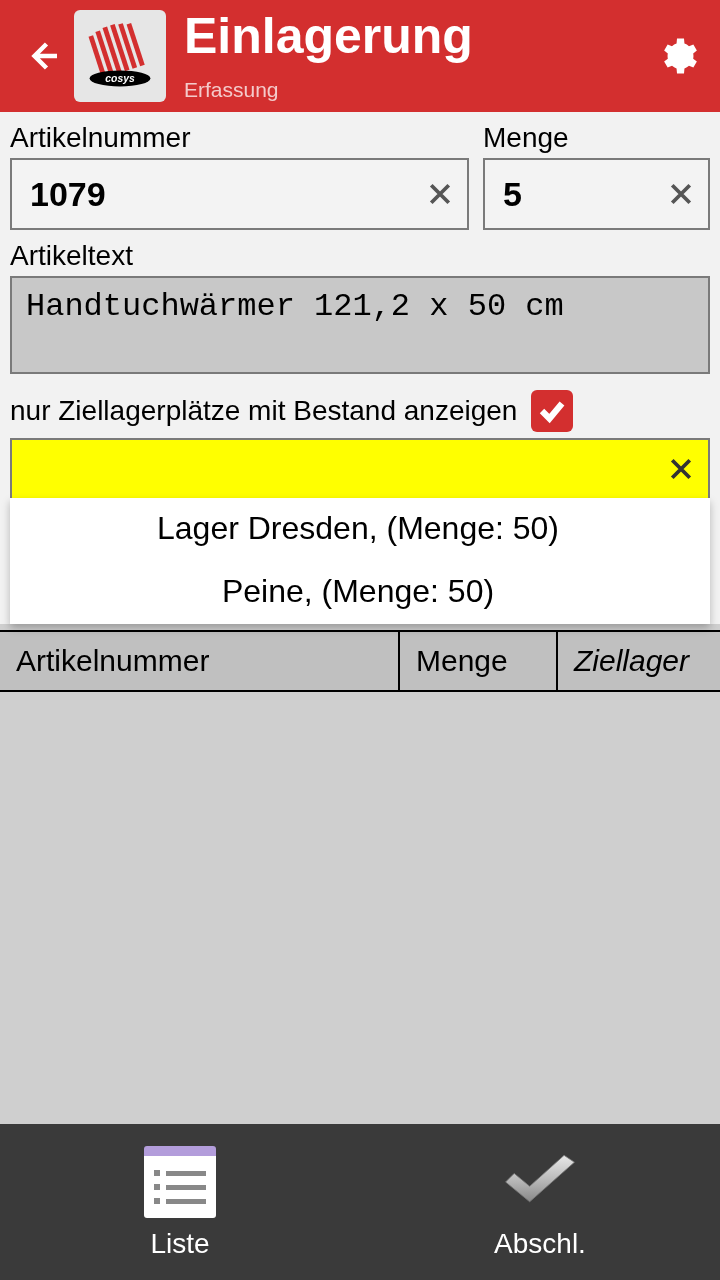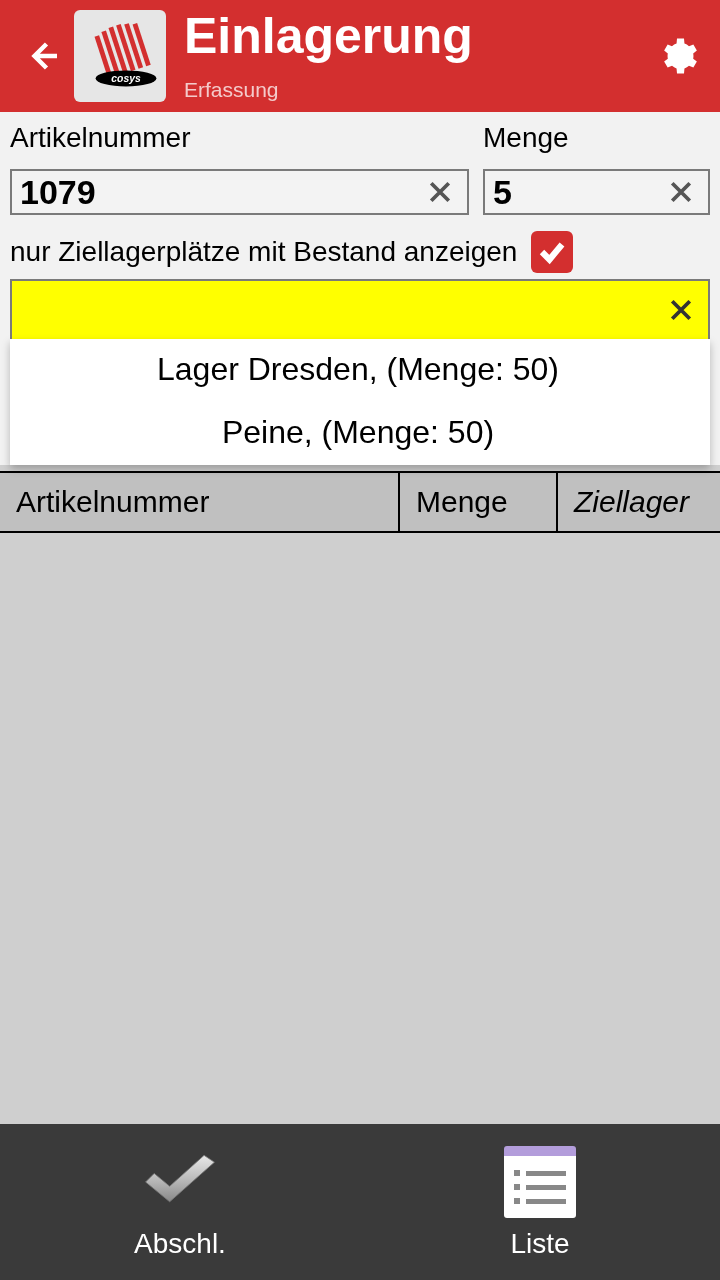--- a/index.html
+++ b/index.html
@@ -12,40 +12,40 @@
     height: 112px;
     display: flex;
     align-items: center;
     padding: 0 20px;
     color: #fff;
   }
   .back-arrow { width: 44px; height: 44px; display:flex; align-items:center; justify-content:center; }
   .back-arrow svg { width: 36px; height: 36px; stroke:#fff; stroke-width:3; fill:none; }
   .logo {
     width: 92px; height: 92px; background:#e6e6e6; border-radius:6px;
-    margin-left: 10px; display:flex; align-items:center; justify-content:flex-end;
+    margin-left: 10px; display:flex; align-items:center; justify-content:center;
     position:relative; overflow:hidden;
   }
   .logo svg { width: 80px; height: 80px; }
   .title-block { margin-left: 18px; flex:1; }
   .title-main { font-size: 50px; font-weight: bold; color:#fff; line-height:1.05; }
   .title-sub { font-size: 21px; color: rgba(255,255,255,0.75); margin-top:15px; }
   .gear { width:46px; height:46px; display:flex; align-items:center; justify-content:center; }
   .gear svg { width:42px; height:42px; fill:#fff; }
 
   
   .form-area { background:#f2f2f2; padding: 10px 10px 0 10px; }
   .row { display:flex; gap:14px; }
   .field { display:flex; flex-direction:column; }
   .field.art { flex: 0 0 459px; }
   .field.menge { flex: 1; }
   .label { font-size: 28px; color:#000; margin-bottom:4px; }
   .input-wrap {
     display:flex; align-items:center; background:#f3f3f3;
-    border:2px solid #7a7a7a; height:46px; padding:0 8px 0 8px;margin-top:11px;
+    border:2px solid #7a7a7a; height:72px; padding:0 8px 0 18px;
   }
   .input-wrap .value { flex:1; font-size:34px; color:#000; font-weight:bold; }
   .clear-x { width:38px; height:38px; display:flex; align-items:center; justify-content:center; color:#555; }
   .clear-x svg { width:30px; height:30px; stroke:#555; stroke-width:3; }
 
   .artikeltext-field { margin-top: 10px; }
   .artikeltext-box {
     background:#c8c8c8; border:2px solid #7a7a7a; height:98px;
     padding:10px 14px; font-size:32px; color:#000;
     font-family: "Courier New", monospace;
@@ -161,20 +161,24 @@
           <div class="value">5</div>
           <div class="clear-x">
             <svg viewBox="0 0 24 24">
                 <path d="M5 5 L19 19 M19 5 L5 19"></path>
               </svg>
           </div>
         </div>
       </div>
     </div>
 
+    <div class="artikeltext-field">
+      <div class="label">Artikeltext</div>
+      <div class="artikeltext-box">Handtuchwärmer 121,2 x 50 cm</div>
+    </div>
 
     <div class="checkbox-row">
       <div class="checkbox-label">nur Ziellagerplätze mit Bestand anzeigen</div>
       <div class="checkbox">
         <svg viewBox="0 0 24 24">
             <path d="M4 12 L10 18 L20 6"></path>
           </svg>
       </div>
     </div>
 
@@ -196,47 +200,47 @@
 
   <div class="table-header">
     <div class="th col1">Artikelnummer</div>
     <div class="th col2">Menge</div>
     <div class="th col3">Ziellager</div>
   </div>
   <div class="table-body"></div>
 </div>
 
 <div class="bottom">
+  <div class="bottom-btn">
+    <div class="icon">
+      <div class="list-icon">
+        <div class="list-line">
+            <div class="dot"></div>
+            <div class="bar"></div>
+          </div>
+        <div class="list-line">
+            <div class="dot"></div>
+            <div class="bar"></div>
+          </div>
+        <div class="list-line">
+            <div class="dot"></div>
+            <div class="bar"></div>
+          </div>
+      </div>
+    </div>
+    <div>Liste</div>
+  </div>
   <div class="bottom-btn">
     <div class="icon check-icon">
       <svg viewBox="0 0 100 70">
         <defs>
           <linearGradient id="g1" x1="0" y1="0" x2="0" y2="1">
             <stop offset="0" stop-color="#e8e8e8"></stop>
             <stop offset="0.5" stop-color="#bcbcbc"></stop>
             <stop offset="1" stop-color="#888"></stop>
           </linearGradient>
         </defs>
         <path d="M10 35 L38 58 L90 12 L78 4 L38 40 L20 25 Z" fill="url(#g1)" stroke="#777" stroke-width="1"></path>
       </svg>
     </div>
     <div>Abschl.</div>
   </div>
-  <div class="bottom-btn">
-    <div class="icon">
-      <div class="list-icon">
-        <div class="list-line">
-            <div class="dot"></div>
-            <div class="bar"></div>
-          </div>
-        <div class="list-line">
-            <div class="dot"></div>
-            <div class="bar"></div>
-          </div>
-        <div class="list-line">
-            <div class="dot"></div>
-            <div class="bar"></div>
-          </div>
-      </div>
-    </div>
-    <div>Liste</div>
-  </div>
 </div>
 
 </body></html>

